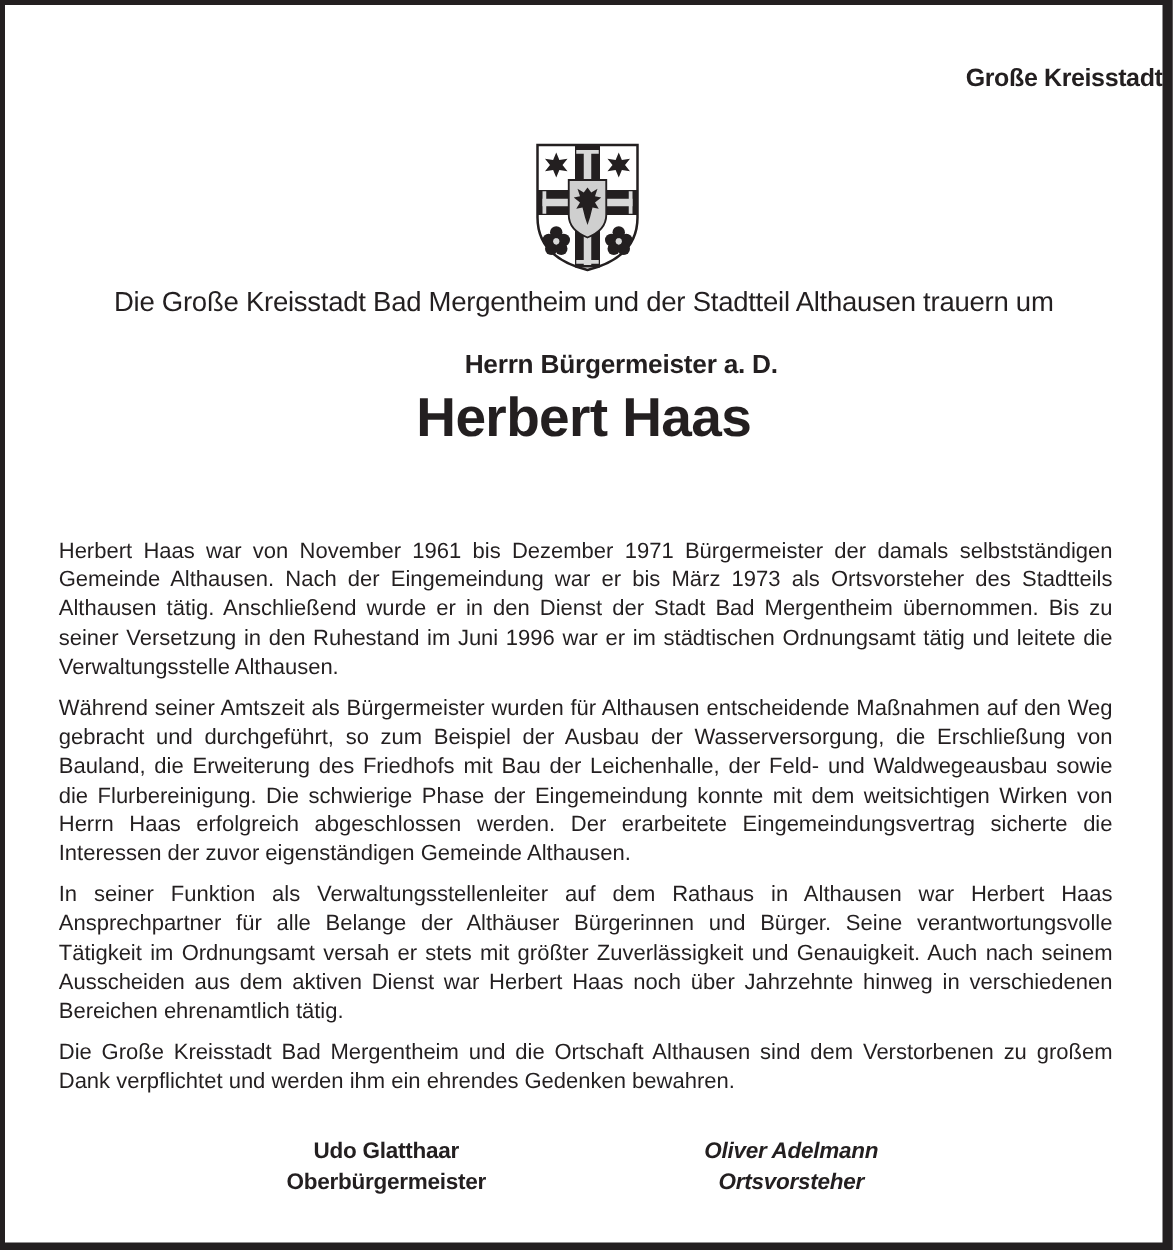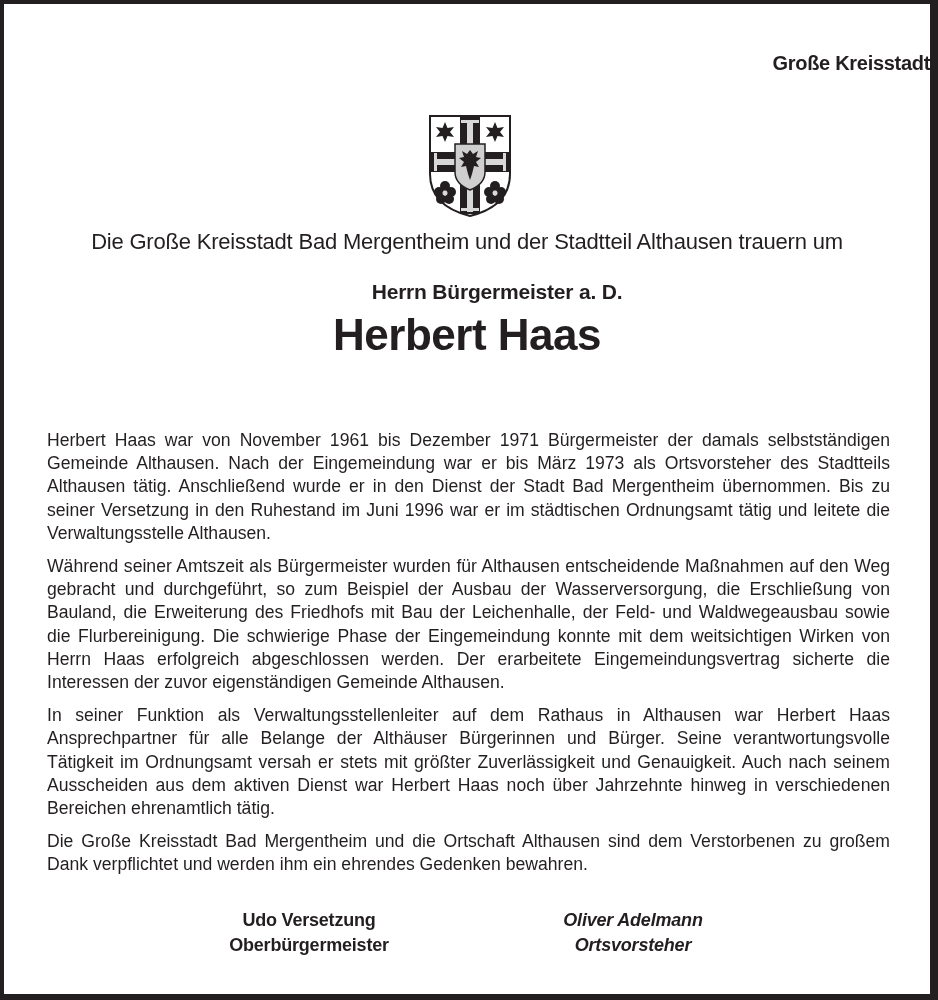--- a/index.html
+++ b/index.html
@@ -163,21 +163,21 @@
 
   <div class="body">
     <p>Herbert Haas war von November 1961 bis Dezember 1971 Bürgermeister der damals selbstständigen Gemeinde Althausen. Nach der Eingemeindung war er bis März 1973 als Ortsvorsteher des Stadtteils Althausen tätig. Anschließend wurde er in den Dienst der Stadt Bad Mergentheim übernommen. Bis zu seiner Versetzung in den Ruhestand im Juni 1996 war er im städtischen Ordnungsamt tätig und leitete die Verwaltungsstelle Althausen.</p>
     <p>Während seiner Amtszeit als Bürgermeister wurden für Althausen entscheidende Maß­nahmen auf den Weg gebracht und durchgeführt, so zum Beispiel der Ausbau der Wasserversorgung, die Erschließung von Bauland, die Erweiterung des Friedhofs mit Bau der Leichenhalle, der Feld- und Waldwegeausbau sowie die Flurbereinigung. Die schwierige Phase der Eingemeindung konnte mit dem weitsichtigen Wirken von Herrn Haas erfolgreich abgeschlossen werden. Der erarbeitete Eingemeindungsvertrag sicherte die Interessen der zuvor eigenständigen Gemeinde Althausen.</p>
     <p>In seiner Funktion als Verwaltungsstellenleiter auf dem Rathaus in Althausen war Herbert Haas Ansprechpartner für alle Belange der Althäuser Bürgerinnen und Bürger. Seine verantwortungsvolle Tätigkeit im Ordnungsamt versah er stets mit größter Zuverlässigkeit und Genauigkeit. Auch nach seinem Ausscheiden aus dem aktiven Dienst war Herbert Haas noch über Jahrzehnte hinweg in verschiedenen Bereichen ehrenamtlich tätig.</p>
     <p>Die Große Kreisstadt Bad Mergentheim und die Ortschaft Althausen sind dem Verstorbenen zu großem Dank verpflichtet und werden ihm ein ehrendes Gedenken bewahren.</p>
   </div>
 
   <div class="signatures">
     <div class="sig left">
-      <div>Udo Versetzung</div>
+      <div>Udo Glatthaar</div>
       <div>Oberbürgermeister</div>
     </div>
     <div class="sig right">
       <div>Oliver Adelmann</div>
       <div>Ortsvorsteher</div>
     </div>
   </div>
 
 </div>
 

